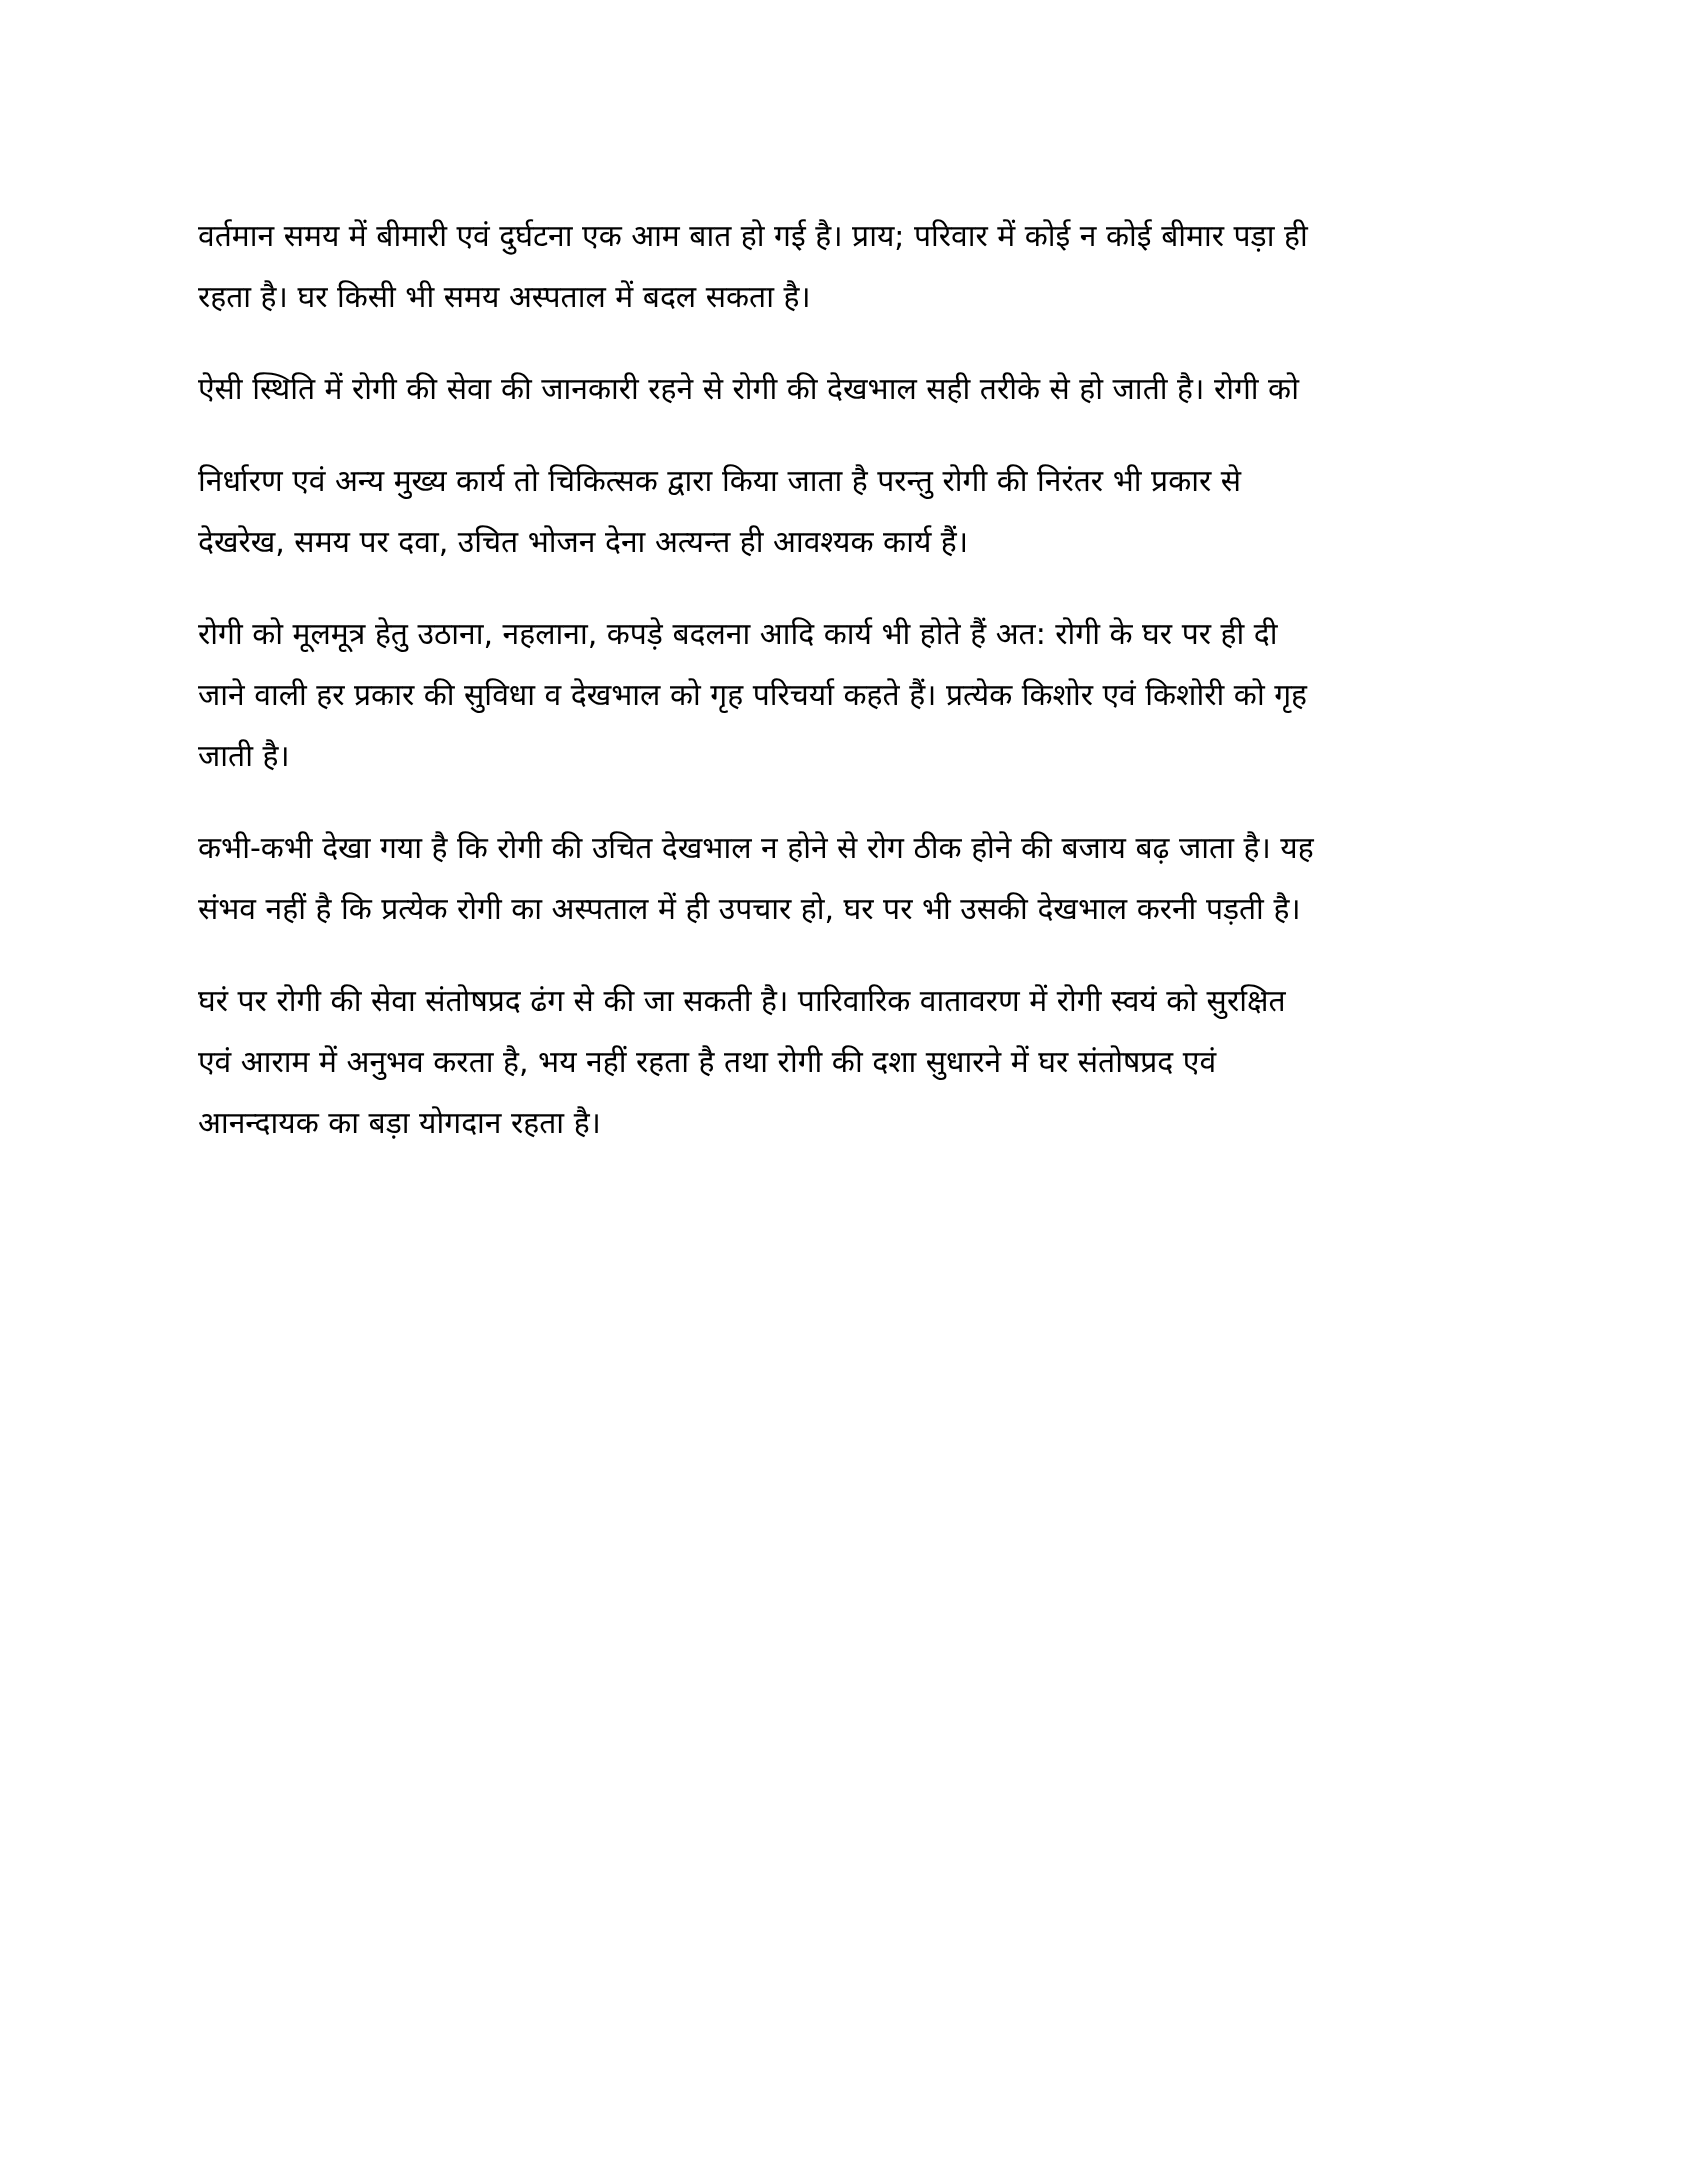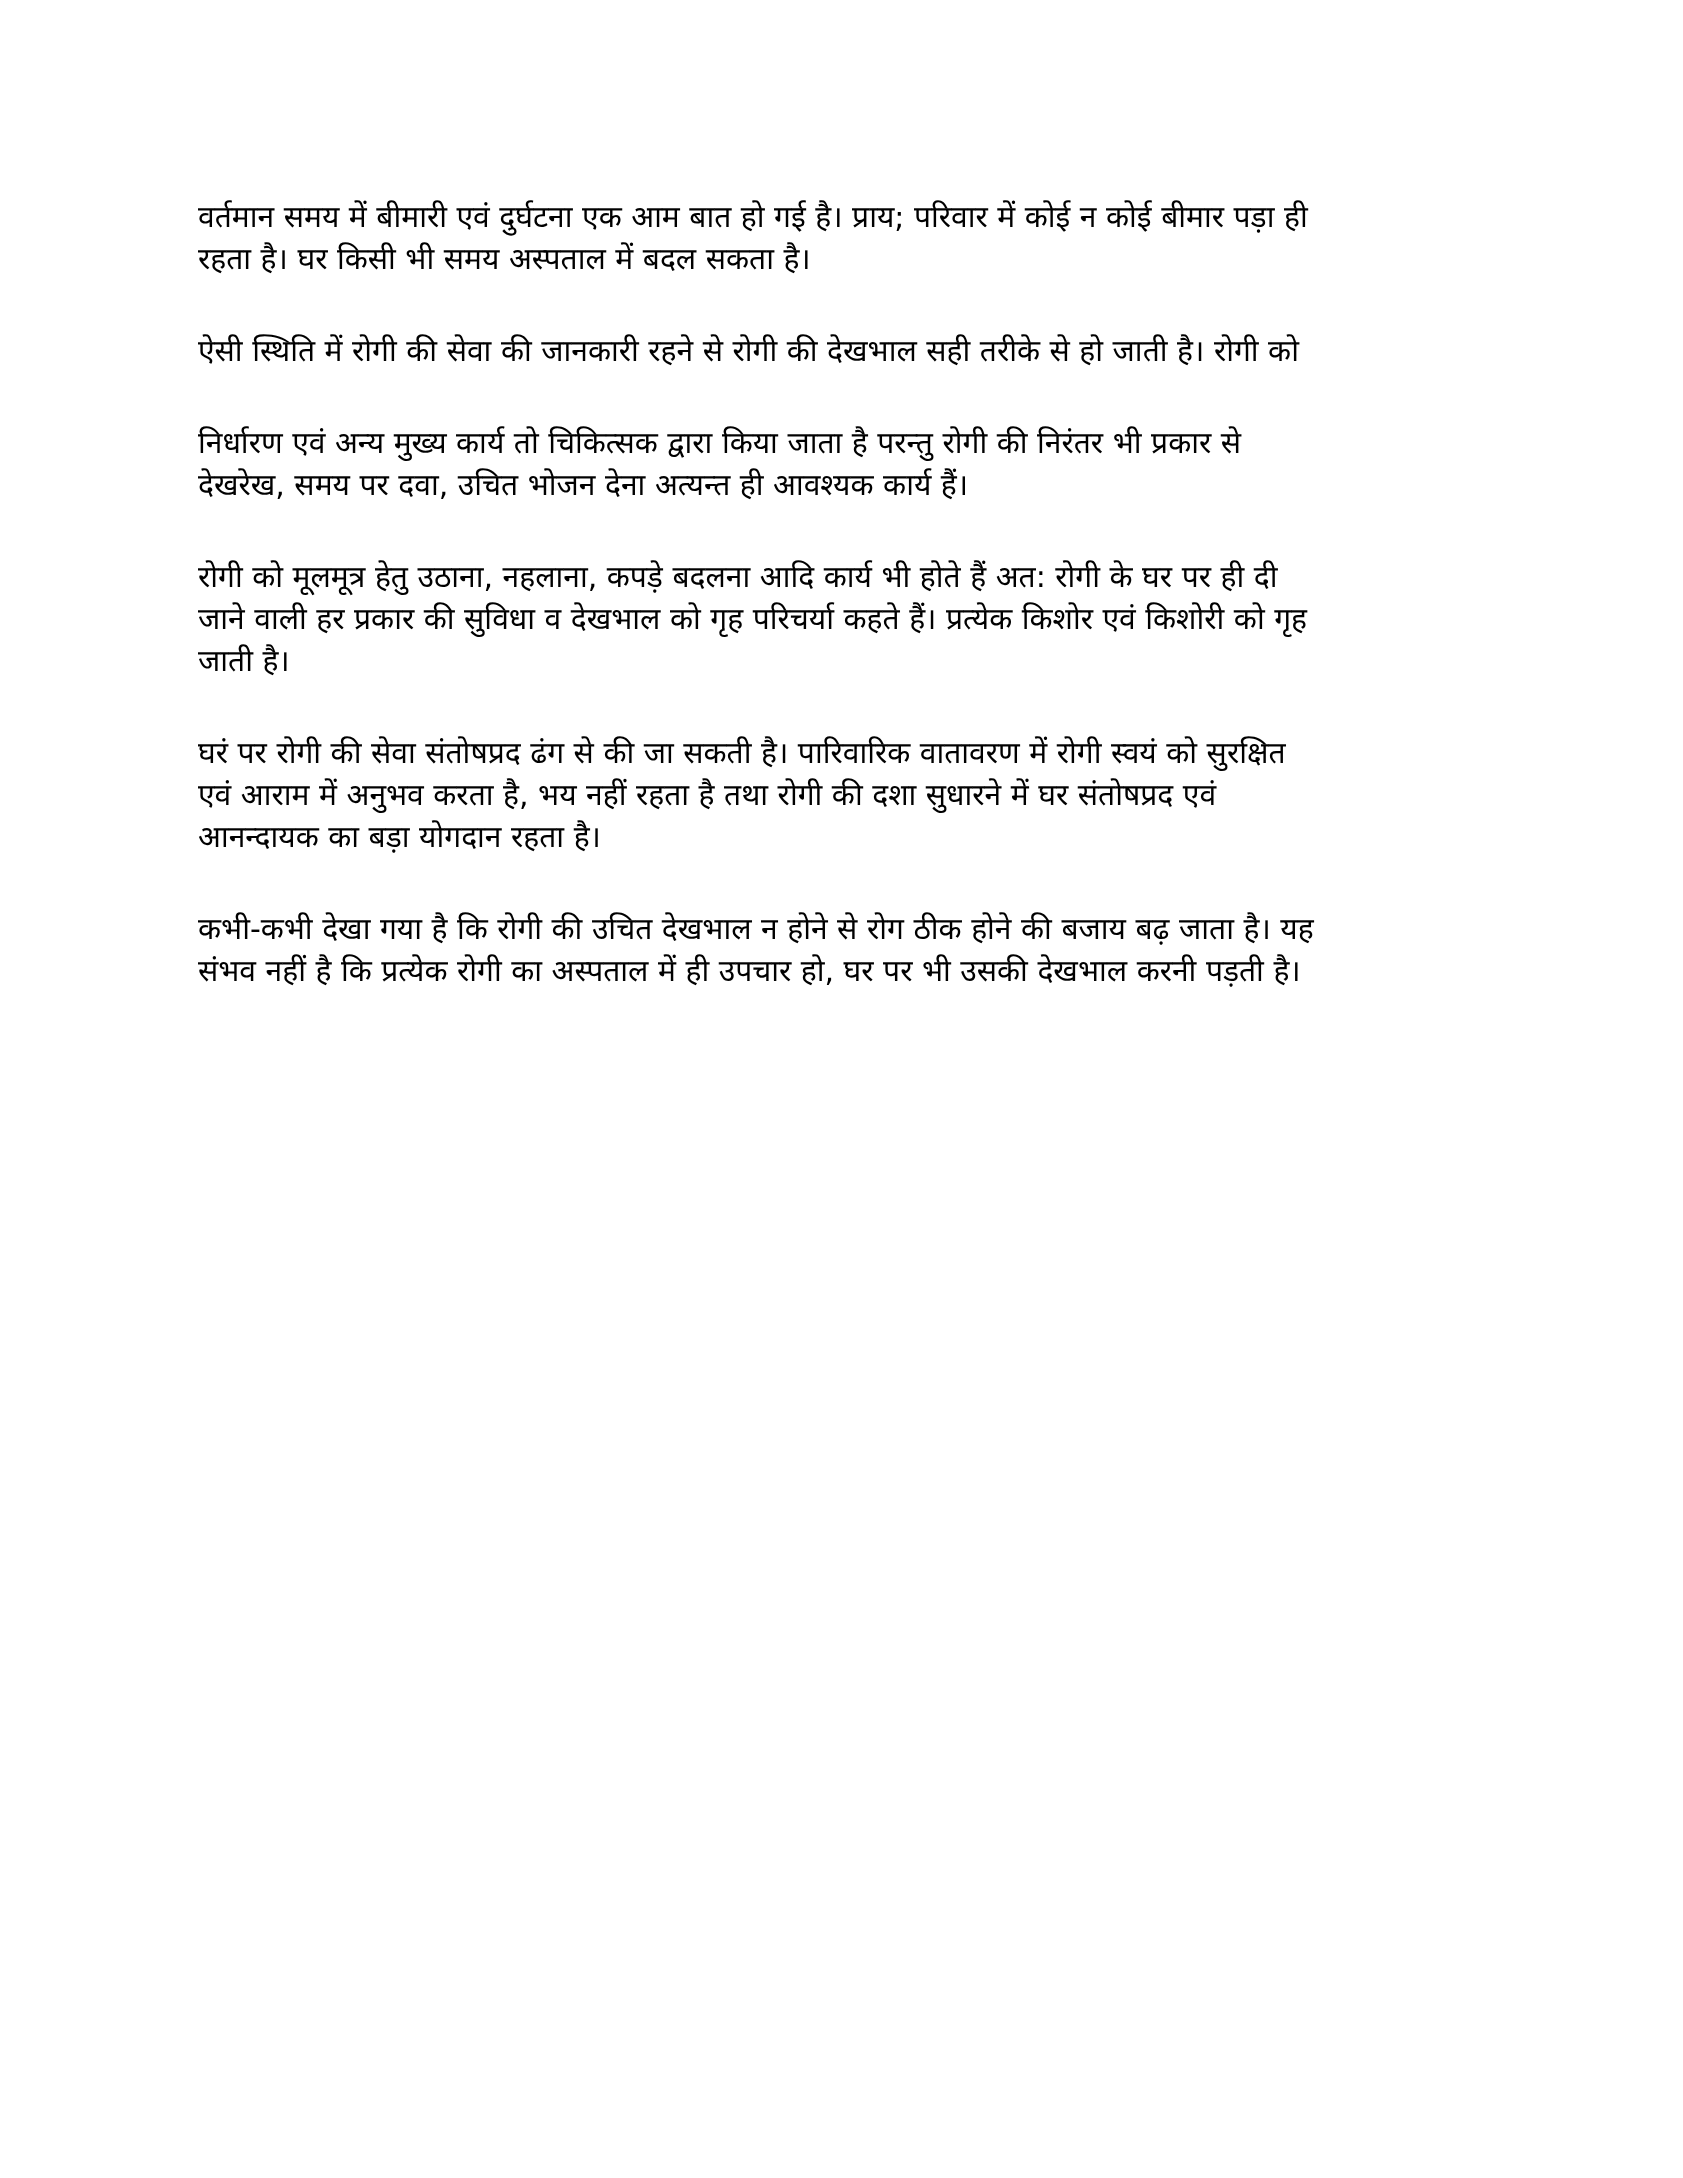--- a/index.html
+++ b/index.html
@@ -8,21 +8,21 @@
     position: absolute;
     left: 198px;
     top: 196px;
     width: 1297px;
     color: #000000;
     font-family: "DejaVu Sans", sans-serif;
     font-size: 30px;
     line-height: 42px;
   }
   .para { margin: 0 0 50px 0; }
-  .line { display: block; white-space: nowrap; }
+  .line { display: block; white-space: nowrap; margin-top: 19px; }
 </style>
 </head>
 <body>
 
 <div class="page">
   <p class="para">
     <span class="line">वर्तमान समय में बीमारी एवं दुर्घटना एक आम बात हो गई है। प्राय; परिवार में कोई न कोई बीमार पड़ा ही</span>
     <span class="line">रहता है। घर किसी भी समय अस्पताल में बदल सकता है।</span>
   </p>
   <p class="para">
@@ -31,22 +31,22 @@
   <p class="para">
     <span class="line">निर्धारण एवं अन्य मुख्य कार्य तो चिकित्सक द्वारा किया जाता है परन्तु रोगी की निरंतर भी प्रकार से</span>
     <span class="line">देखरेख, समय पर दवा, उचित भोजन देना अत्यन्त ही आवश्यक कार्य हैं।</span>
   </p>
   <p class="para">
     <span class="line">रोगी को मूलमूत्र हेतु उठाना, नहलाना, कपड़े बदलना आदि कार्य भी होते हैं अत: रोगी के घर पर ही दी</span>
     <span class="line">जाने वाली हर प्रकार की सुविधा व देखभाल को गृह परिचर्या कहते हैं। प्रत्येक किशोर एवं किशोरी को गृह</span>
     <span class="line">जाती है।</span>
   </p>
   <p class="para">
+    <span class="line">कभी-कभी देखा गया है कि रोगी की उचित देखभाल न होने से रोग ठीक होने की बजाय बढ़ जाता है। यह</span>
+    <span class="line">संभव नहीं है कि प्रत्येक रोगी का अस्पताल में ही उपचार हो, घर पर भी उसकी देखभाल करनी पड़ती है।</span>
+  </p>
+  <p class="para">
     <span class="line">घरं पर रोगी की सेवा संतोषप्रद ढंग से की जा सकती है। पारिवारिक वातावरण में रोगी स्वयं को सुरक्षित</span>
     <span class="line">एवं आराम में अनुभव करता है, भय नहीं रहता है तथा रोगी की दशा सुधारने में घर संतोषप्रद एवं</span>
     <span class="line">आनन्दायक का बड़ा योगदान रहता है।</span>
-  </p>
-  <p class="para">
-    <span class="line">कभी-कभी देखा गया है कि रोगी की उचित देखभाल न होने से रोग ठीक होने की बजाय बढ़ जाता है। यह</span>
-    <span class="line">संभव नहीं है कि प्रत्येक रोगी का अस्पताल में ही उपचार हो, घर पर भी उसकी देखभाल करनी पड़ती है।</span>
   </p>
 </div>
 
 
 </body></html>

